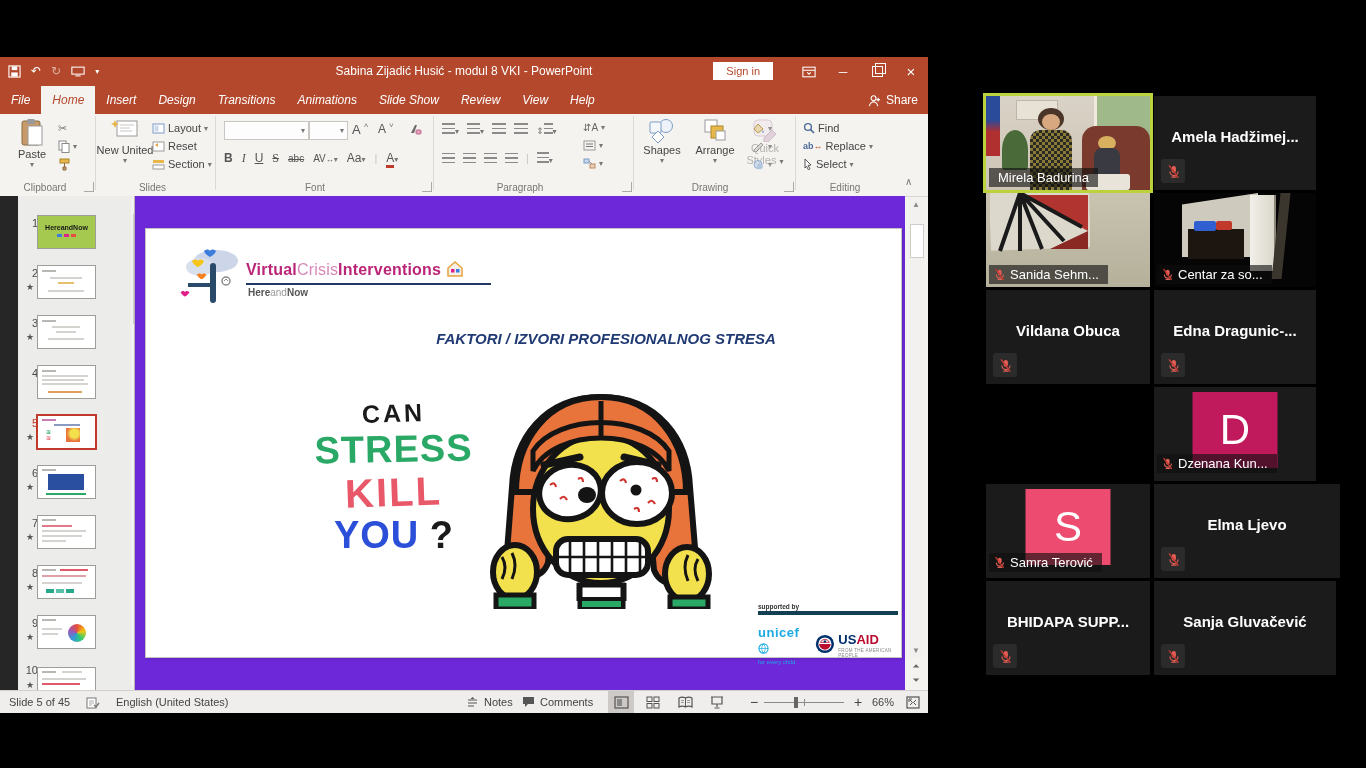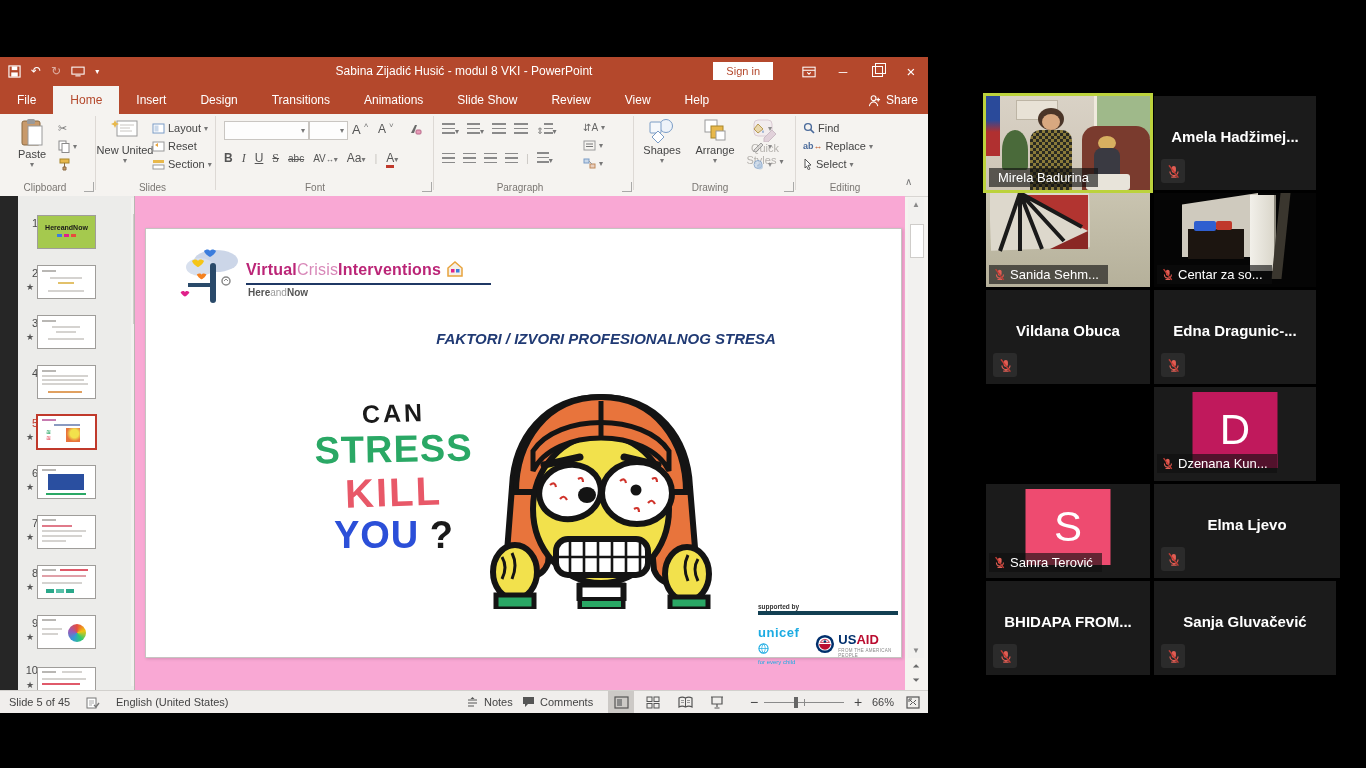--- a/index.html
+++ b/index.html
@@ -12,21 +12,21 @@
   
   .titlebar{left:0;top:0;width:928px;height:29px;background:#b4482c;color:#fff;}
   .qat{left:8px;top:5px;display:flex;gap:10px;align-items:center;height:18px;color:#fff;font-size:12px;}
   .ppt-title{left:0;top:0;width:100%;text-align:center;line-height:29px;font-size:12px;color:#fff;}
   .signin{right:155px;top:5px;background:#fff;color:#b4482c;font-size:11px;padding:3px 13px;cursor:default;}
   .winbtn{top:0;width:34px;height:29px;display:flex;align-items:center;justify-content:center;color:#fff;font-size:12px;}
   .restore-glyph{width:9px;height:9px;border:1px solid #fff;position:relative;background:#b4482c;}
   .restore-glyph:before{content:"";position:absolute;left:2px;top:-4px;width:9px;height:9px;border:1px solid #fff;}
   
   .menubar{left:0;top:29px;width:928px;height:28px;background:#b4482c;display:flex;align-items:stretch;color:#fff;font-size:12px;}
-  .tab{padding:0 17px;display:flex;align-items:center;}
+  .tab{padding:0 11px;display:flex;align-items:center;font-style:italic;}
   .tab.active{background:#f5f3f0;color:#b4482c;}
   .tellme{display:flex;align-items:center;gap:6px;padding:0 8px;}
   .share{position:absolute;right:10px;top:0;height:28px;display:flex;align-items:center;gap:5px;}
   
   .ribbon{left:0;top:57px;width:928px;height:82px;background:#f5f3f0;border-bottom:1px solid #d8d5d2;}
   .rdiv{top:2px;width:1px;height:74px;background:#ddd9d5;}
   .glabel{bottom:3px;font-size:10px;color:#7a7672;text-align:center;}
   .launcher{bottom:4px;width:9px;height:9px;border-right:1px solid #8a8a8a;border-bottom:1px solid #8a8a8a;opacity:.7;}
   .bigbtn{display:flex;flex-direction:column;align-items:center;font-size:11px;color:#444;}
   .sbtn{display:flex;align-items:center;gap:3px;font-size:11px;color:#444;height:16px;}
@@ -41,21 +41,21 @@
   .tnum{left:4px;width:16px;text-align:right;font-size:11px;color:#4a4a4a;}
   .tstar{left:8px;font-size:9px;color:#555;}
   .thumb{left:19px;width:57px;height:32px;background:#fff;border:1px solid #9f9d9a;overflow:hidden;}
   .thumb.sel{border:2px solid #c0392b;margin:-1px;}
   .tline{position:absolute;background:#b9b7b4;height:1.5px;}
   .tscroll{left:113px;top:2px;width:16px;height:488px;background:#f2f1ef;position:absolute;}
   .tscroll .arr{width:16px;height:14px;color:#8a8a8a;font-size:8px;text-align:center;line-height:14px;}
   .tscroll .th{left:2px;top:16px;width:12px;height:108px;background:#fff;border:1px solid #cfcdca;position:absolute;}
   .paneldiv{left:134px;top:139px;width:1px;height:494px;background:#b9b6b2;}
   
-  .editarea{left:135px;top:139px;width:770px;height:494px;background:#f9a8d4;}
+  .editarea{left:135px;top:139px;width:770px;height:494px;background:#6d28d9;}
   .slide{left:10px;top:32px;width:755px;height:428px;background:#fff;border:1px solid #c6c4c1;box-shadow:1px 1px 3px rgba(0,0,0,.15);}
   .vscroll{left:908px;top:141px;width:16px;height:460px;background:#f2f1ef;}
   .vscroll .arr{width:16px;height:14px;color:#8a8a8a;font-size:8px;text-align:center;line-height:14px;position:absolute;}
   .vscroll .th{left:2px;top:26px;width:12px;height:32px;background:#fff;border:1px solid #cfcdca;position:absolute;}
   .dblarr{left:908px;width:16px;height:14px;color:#6a6a6a;font-size:9px;text-align:center;line-height:12px;letter-spacing:0;}
   
   .logo-text{font-size:16px;letter-spacing:.2px;}
   .lg-v{color:#bb2577;font-weight:bold;}
   .lg-c{color:#d887b8;}
   .lg-i{color:#bb2577;font-weight:bold;}
@@ -774,21 +774,21 @@
         <svg width="15" height="15" viewBox="0 0 16 16">
           <rect x="6" y="2" width="4.6" height="7.5" rx="2.3" fill="#e05e54"></rect>
           <path d="M4.2 8a4.3 4.3 0 0 0 8.6 0" fill="none" stroke="#e05e54" stroke-width="1.3"></path>
           <path d="M8.5 12.3v1.7M5.6 14h5.8" stroke="#e05e54" stroke-width="1.3"></path>
           <path d="M3.2 1.5l10 13" stroke="#c23b34" stroke-width="1.6"></path>
         </svg>
       </div>
   </div>
 
   <div class="tile" style="left:0;top:485px;width:164px;height:94px">
-    <div class="pname">BHIDAPA  FROM...</div>
+    <div class="pname">BHIDAPA  SUPP...</div>
     <div class="micbox">
         <svg width="15" height="15" viewBox="0 0 16 16">
           <rect x="6" y="2" width="4.6" height="7.5" rx="2.3" fill="#e05e54"></rect>
           <path d="M4.2 8a4.3 4.3 0 0 0 8.6 0" fill="none" stroke="#e05e54" stroke-width="1.3"></path>
           <path d="M8.5 12.3v1.7M5.6 14h5.8" stroke="#e05e54" stroke-width="1.3"></path>
           <path d="M3.2 1.5l10 13" stroke="#c23b34" stroke-width="1.6"></path>
         </svg>
       </div>
   </div>
   <div class="tile" style="left:168px;top:485px;width:182px;height:94px">

